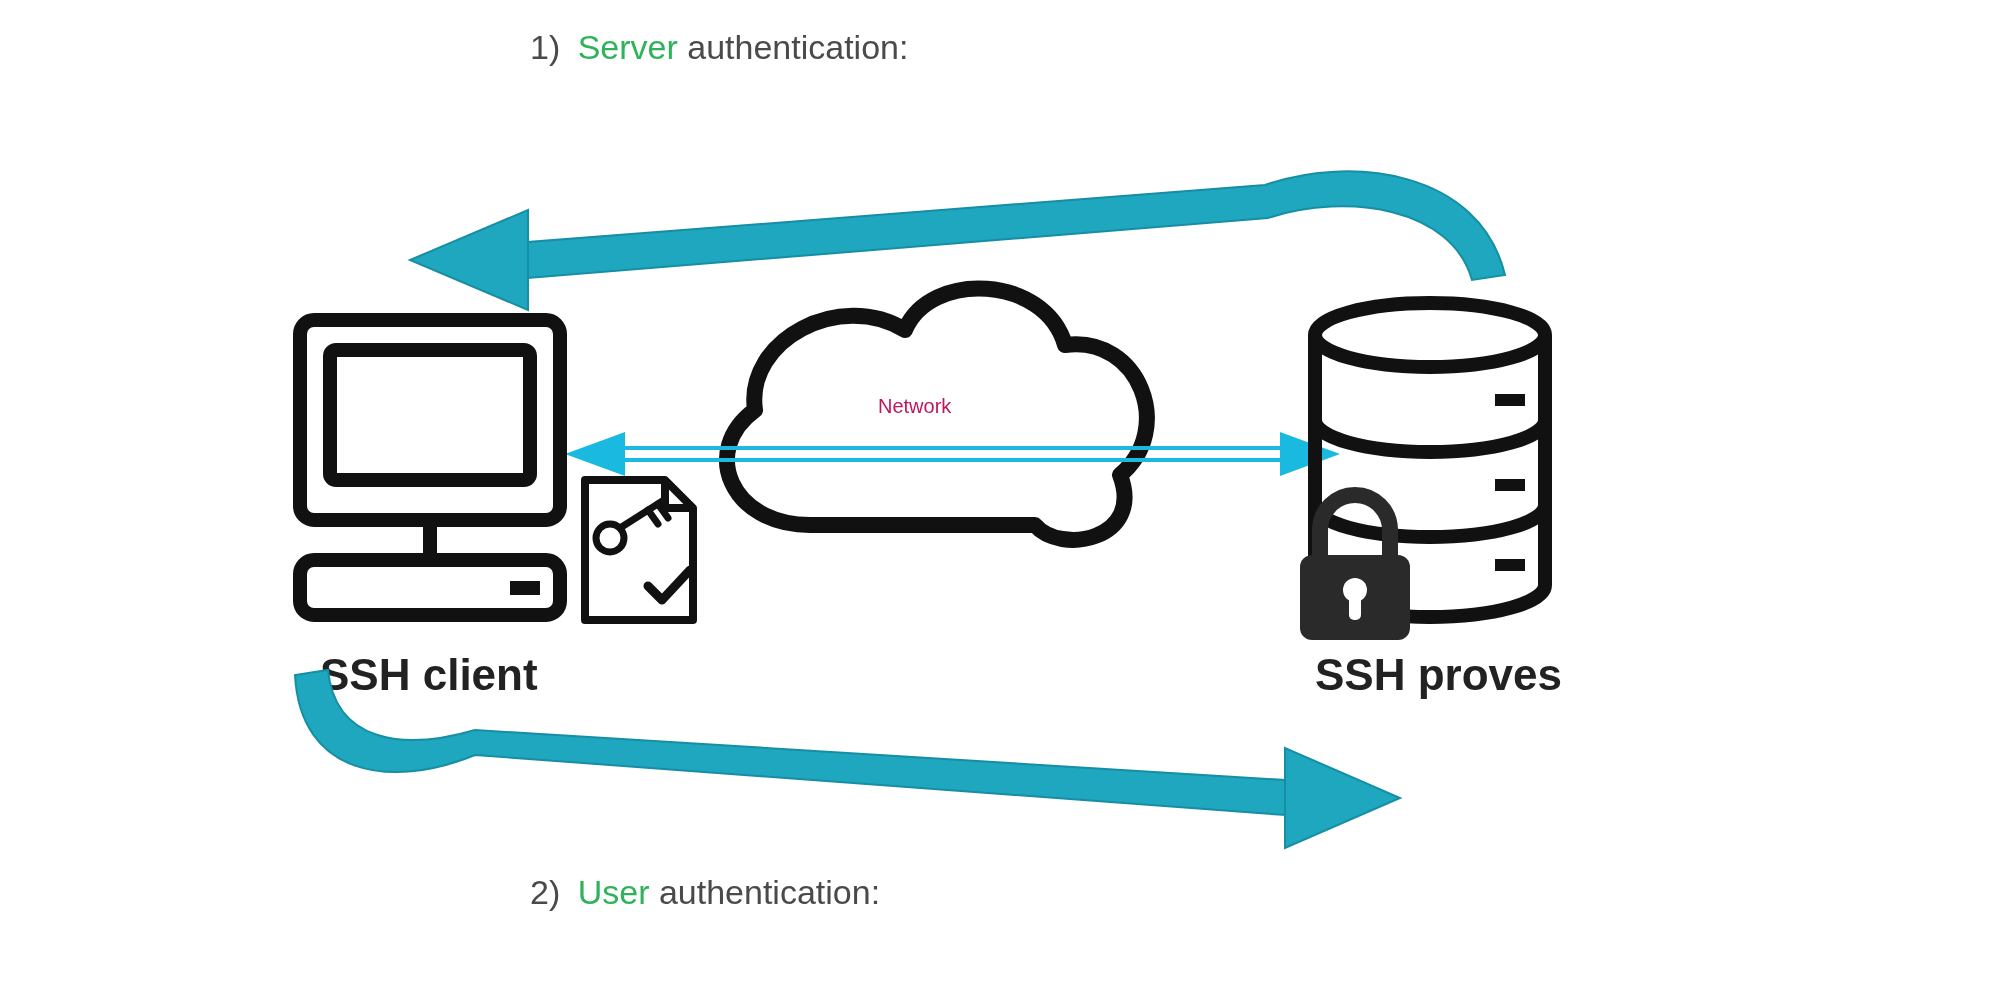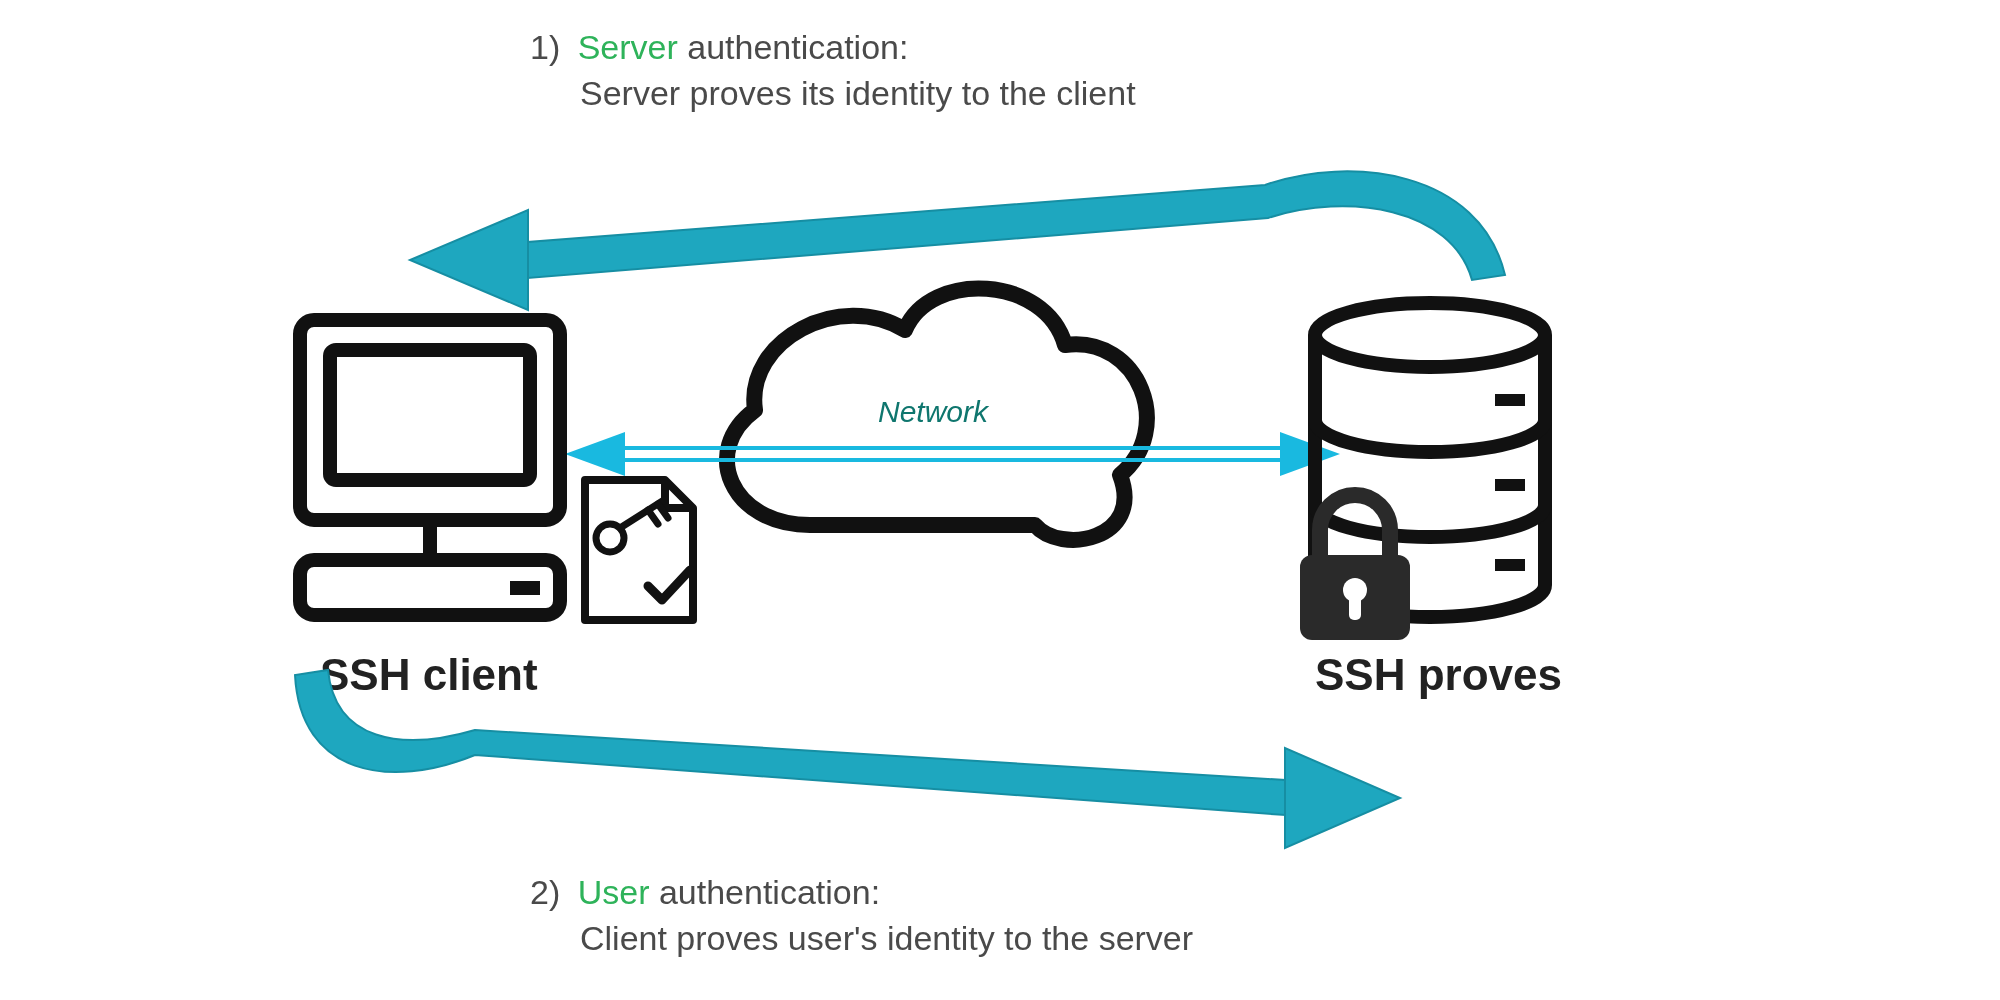--- a/index.html
+++ b/index.html
@@ -27,45 +27,42 @@
     .caption .hl { color: #2eb35a; margin-left: 8px; }
     .label {
       position: absolute;
       font-weight: 700;
       font-size: 44px;
       color: #222;
       white-space: nowrap;
     }
     .netlabel {
       position: absolute;
-      font-size: 30px;
-      color: #0f766e;
+      font-size: 20px;
+      color: #be185d;
       white-space: nowrap;
-      font-style: italic;
     }
     svg.layer {
       position: absolute;
       left: 0; top: 0;
       width: 2000px; height: 1000px;
       overflow: visible;
     }
   </style>
 </head>
 <body>
 
 <div class="stage">
 
   <div class="caption" style="left:530px; top:25px;">
     <span>1) </span><span class="hl">Server</span><span> authentication:</span><br>
-    <span style="padding-left:50px;">Server proves its identity to the client</span>
   </div>
 
   <div class="caption" style="left:530px; top:870px;">
     <span>2) </span><span class="hl">User</span><span> authentication:</span><br>
-    <span style="padding-left:50px;">Client proves user's identity to the server</span>
   </div>
 
   <div class="label" style="left:320px; top:650px;">SSH client</div>
   <div class="label" style="left:1315px; top:650px;">SSH proves</div>
   <div class="netlabel" style="left:878px; top:395px;">Network</div>
 
   <svg class="layer" viewBox="0 0 2000 1000">
 
     <g>
       <path d="M1265 185

